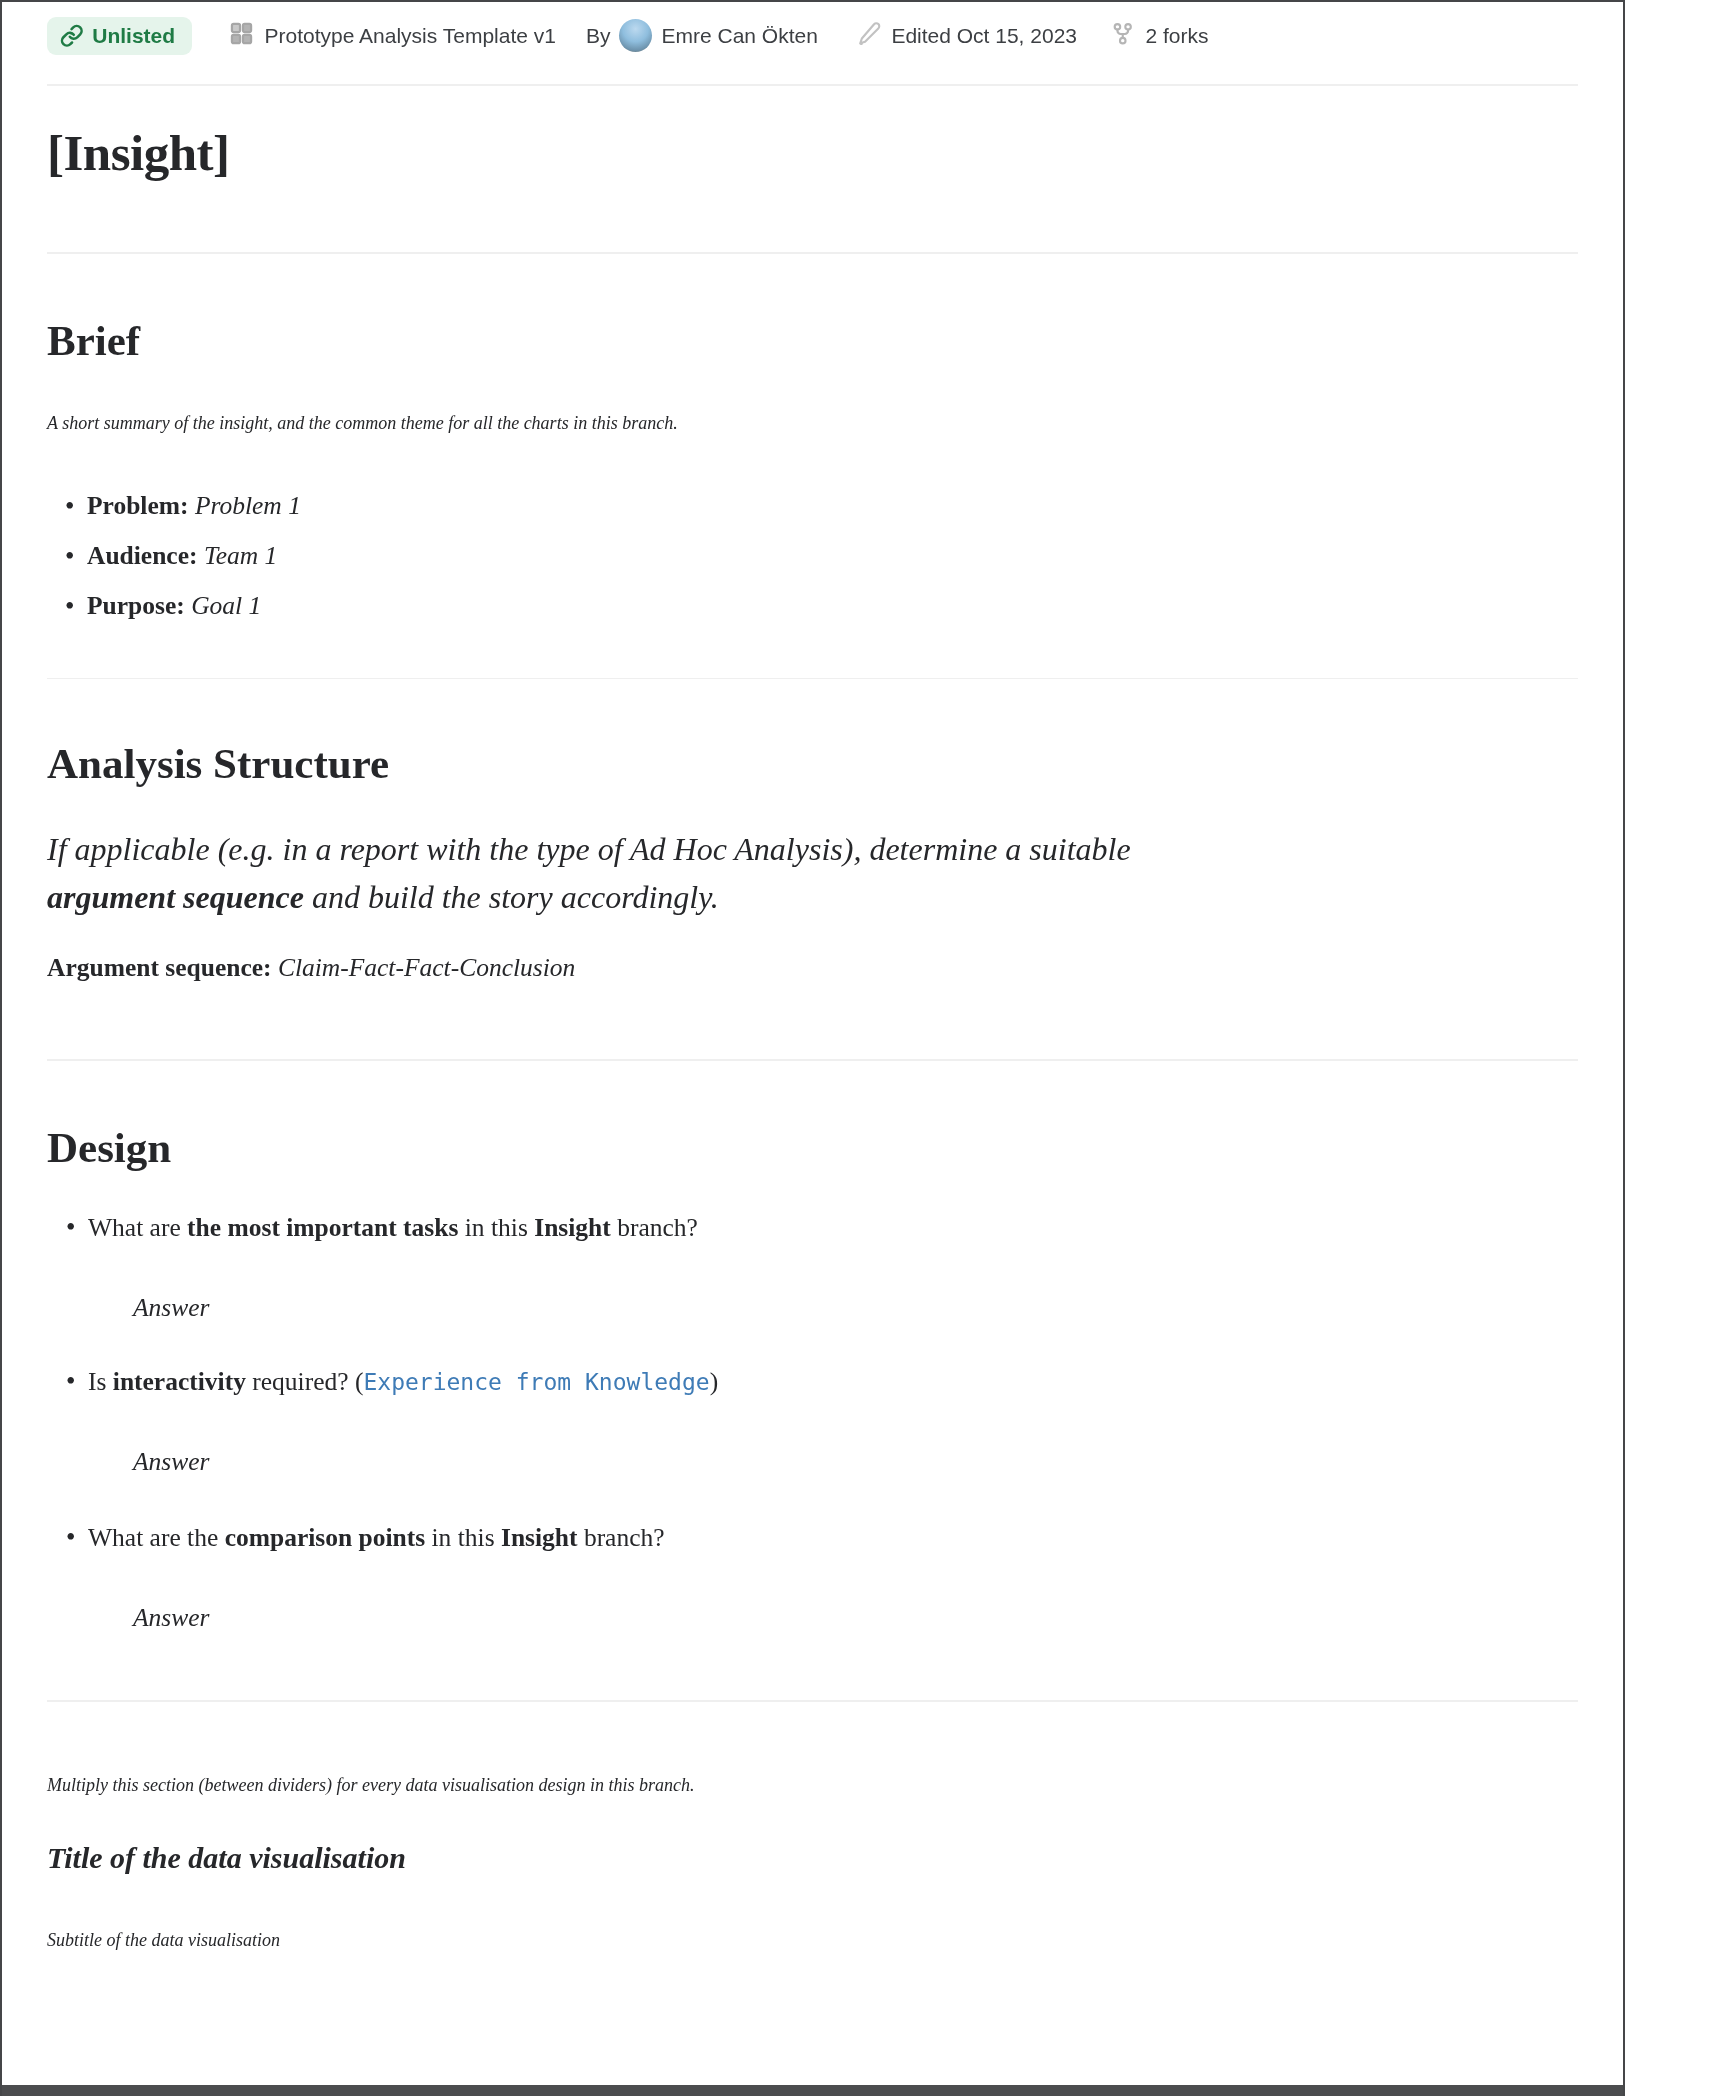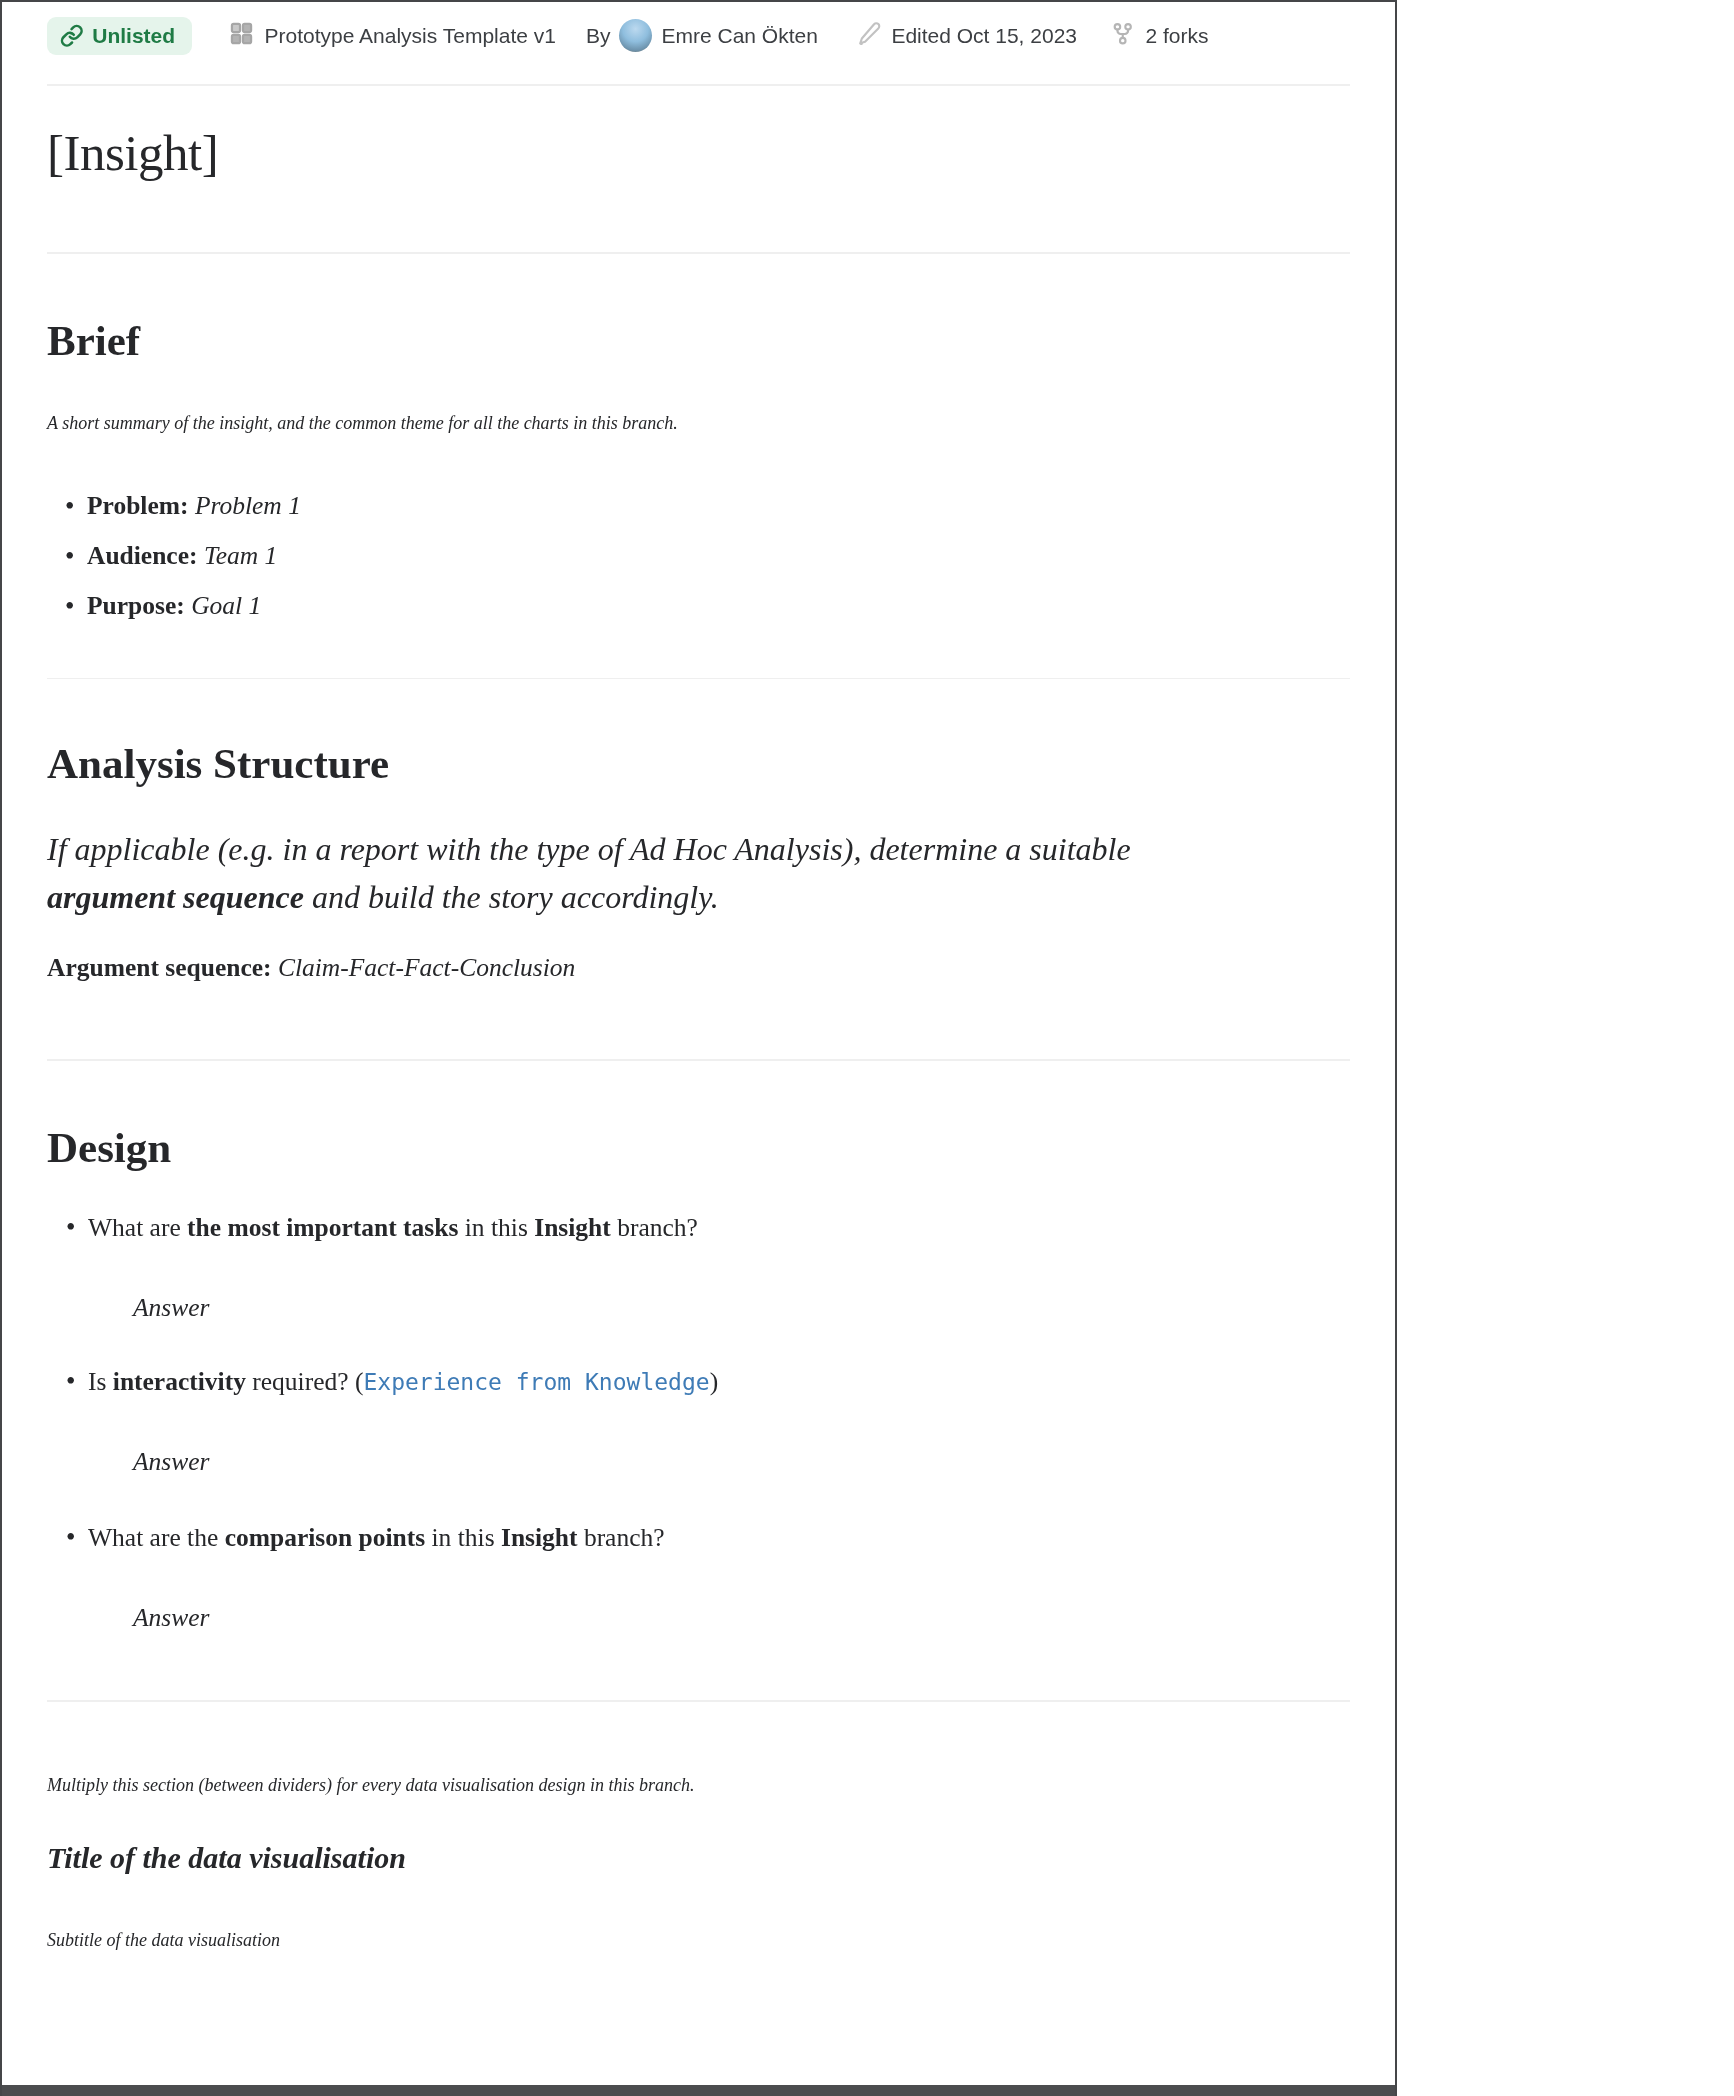--- a/index.html
+++ b/index.html
@@ -1,19 +1,19 @@
 <!DOCTYPE html>
 <html style="font-size:14.5px"><head>
 <meta charset="utf-8">
 <style>
   * { margin:0; padding:0; box-sizing:border-box; }
   html,body { background:#ffffff; }
   .frame {
     position:relative;
-    width:1397px; height:2097px;
+    width:1625px; height:2097px;
     background:#ffffff;
     border:2.7px solid #454648;
     border-bottom:none;
     overflow:hidden;
     font-family:"Liberation Serif", serif;
     color:#26272a;
   }
   .content { padding:0 45px; }
 
   
@@ -49,21 +49,21 @@
   .d-header { margin-top:29px; }
   .d-title  { margin-top:64px; }
   .d-brief  { margin-top:47px; }
   .d-analysis { margin-top:73px; }
   .d-design { margin-top:64px; }
 
   
   .text-col { max-width:1141px; }
   h1.doc-title {
     margin-top:33px;
-    font-size:51px; line-height:69px; font-weight:400;
+    font-size:51px; line-height:69px; font-weight:700;
     letter-spacing:-0.5px;
   }
   h2.section-h {
     font-size:43px; line-height:53px; font-weight:700;
   }
   .brief h2 { margin-top:60px; }
   .analysis h2 { margin-top:58px; }
   .design h2 { margin-top:60px; }
   h3.sub-h { font-size:30px; line-height:40px; font-weight:700; margin-top:40px; }
 

